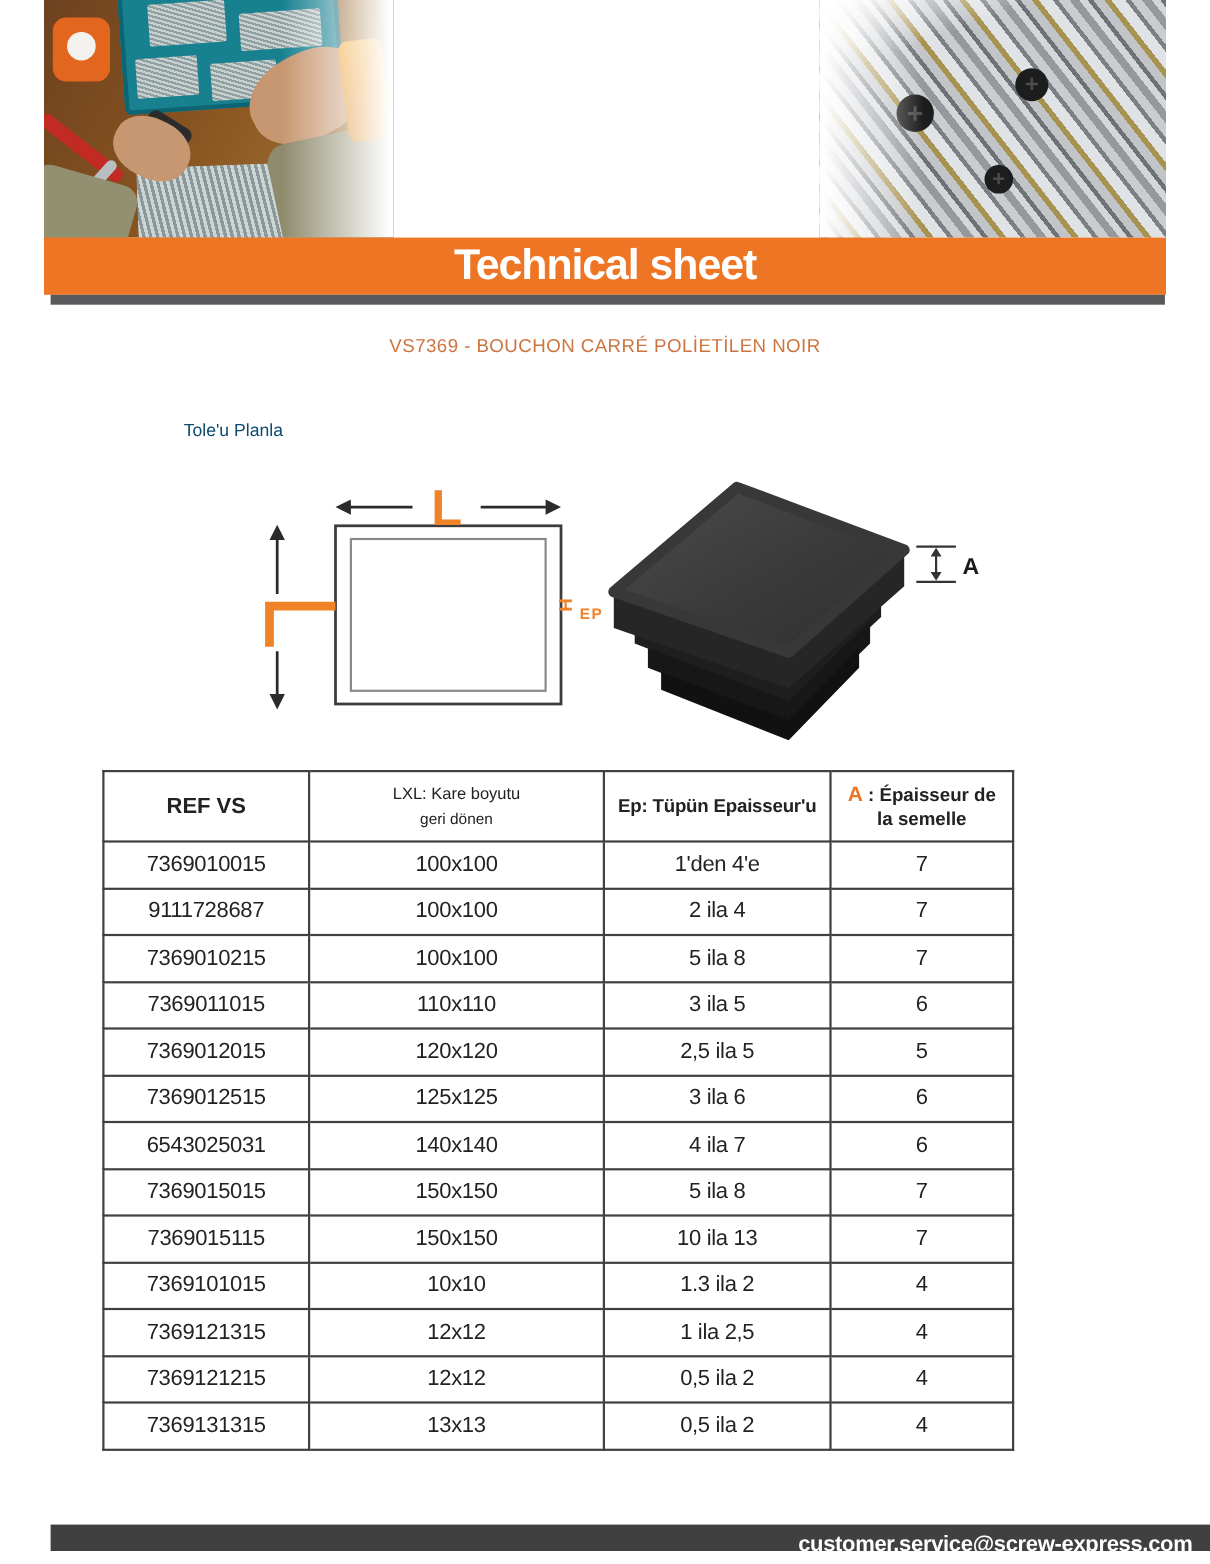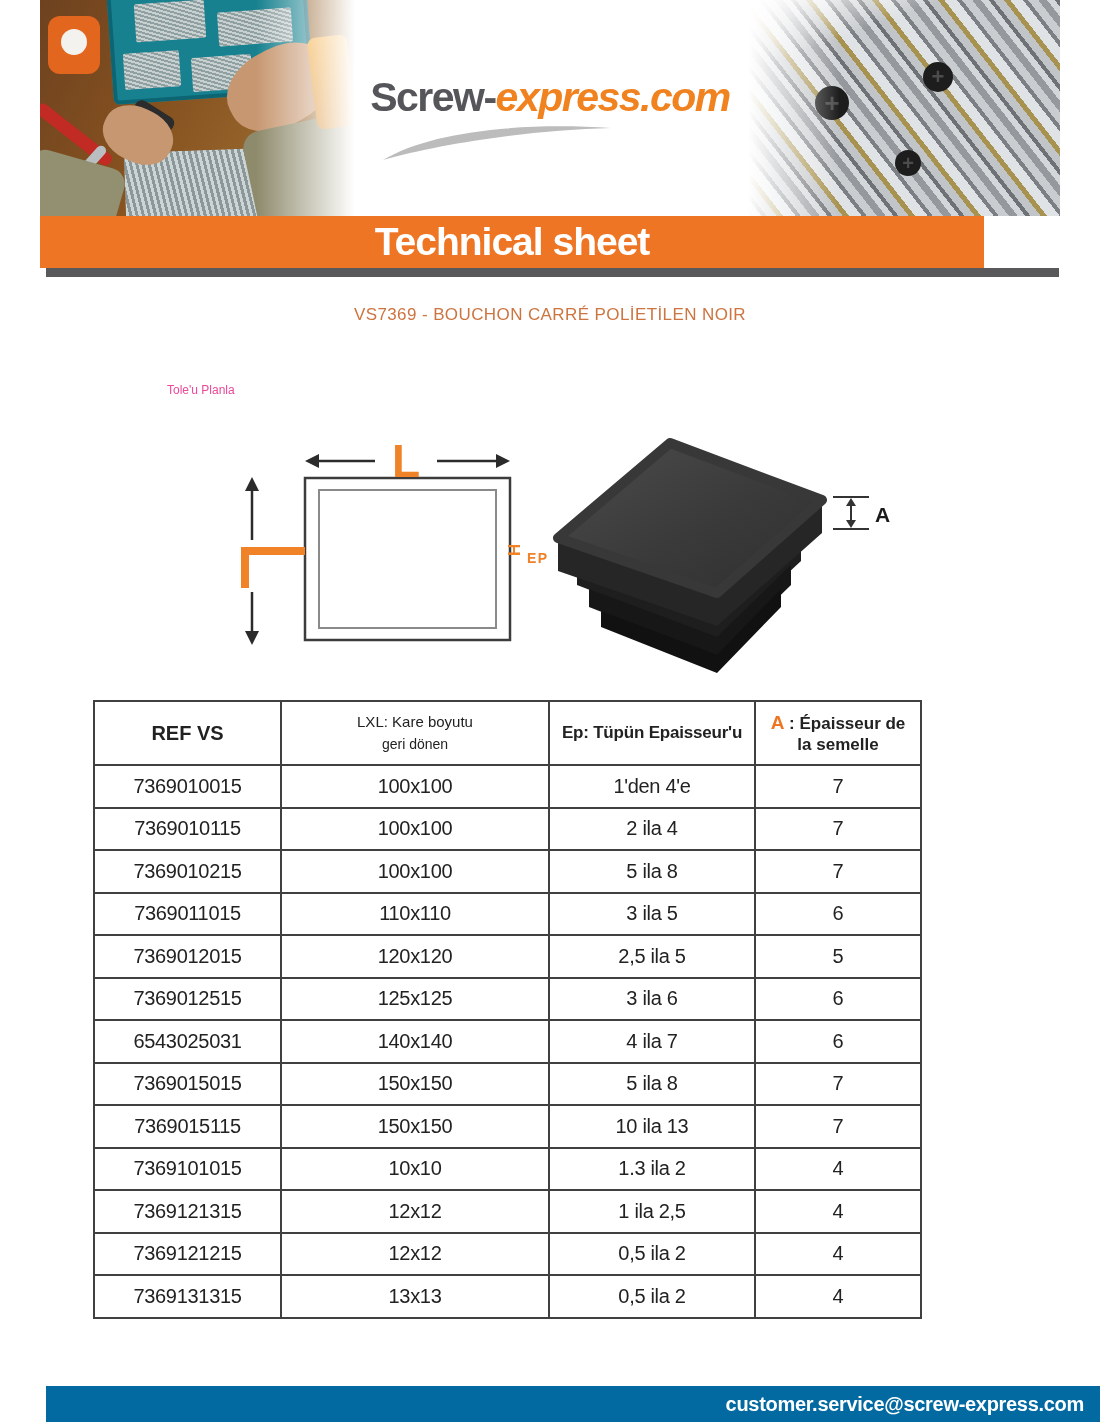--- a/index.html
+++ b/index.html
@@ -52,46 +52,46 @@
 
   
   .logo-wrap{left:40px;top:0;width:1020px;height:216px;text-align:center;}
   .logo-text{position:relative;display:inline-block;margin-top:74px;font-size:41px;font-weight:bold;
     letter-spacing:-1.5px;white-space:nowrap;}
   .logo-gray{color:#55565a;}
   .logo-orange{color:#f0821f;font-style:italic;}
   .swoosh{position:absolute;left:339px;top:120px;width:238px;height:44px;}
 
   
-  .banner{left:40px;top:216px;width:944px;height:52px;background:#EE7523;color:#fff;
+  .banner{left:40px;top:216px;width:1020px;height:52px;background:#EE7523;color:#fff;
     font-size:39px;font-weight:bold;text-align:center;line-height:51px;letter-spacing:-1px;}
   .gray-bar{left:46px;top:268px;width:1013px;height:9px;background:#59595B;}
 
   
   .doc-title{left:0;top:305px;width:1100px;text-align:center;color:#cd7540;font-size:17px;
     letter-spacing:.4px;}
-  .doc-note{left:167px;top:383px;font-size:12px;color:#ec4899;}
+  .doc-note{left:167px;top:383px;font-size:16px;color:#0c4a6e;}
 
   
   table.spec{position:absolute;left:93px;top:700px;width:827px;border-collapse:collapse;
     table-layout:fixed;border-radius:12px;}
   table.spec th,table.spec td{border:2px solid #404040;text-align:center;vertical-align:middle;
     padding:0 6px;color:#222;}
   table.spec th{height:62px;}
   table.spec td{height:40.5px;font-size:20px;letter-spacing:-0.3px;}
   .th-ref{font-size:20px;font-weight:bold;}
   .th-size{font-weight:normal;font-size:15px;line-height:1.1;}
   .th-size .l2{font-size:14px;display:block;margin-top:7px;}
   .th-wall{font-size:17px;font-weight:bold;letter-spacing:-0.2px;}
   .th-base{font-size:17px;font-weight:bold;line-height:1.25;}
   .th-base .a{color:#EE7523;font-size:19px;}
   td.wall-cell{font-size:12px;letter-spacing:0;margin-top:32px;}
 
   
-  .footer{left:46px;top:1386px;width:1054px;height:36px;background:#0369a1;color:#fff;
+  .footer{left:46px;top:1386px;width:1054px;height:24px;background:#404040;color:#fff;
     font-size:20px;font-weight:bold;text-align:right;line-height:36px;padding-right:16px;
     box-sizing:border-box;letter-spacing:-0.3px;}
 </style>
 </head>
 <body>
 
 <div class="page">
 
   <div class="photo photo-left">
     <div class="shape pl-box"></div>
@@ -112,26 +112,20 @@
     <div class="shape fade-r"></div>
   </div>
 
   <div class="photo photo-right">
     <div class="screwhead" style="left:70px;top:86px;width:34px;height:34px;font-size:26px;"></div>
     <div class="screwhead" style="left:178px;top:62px;width:30px;height:30px;font-size:22px;"></div>
     <div class="screwhead" style="left:150px;top:150px;width:26px;height:26px;font-size:20px;"></div>
     <div class="shape fade-l"></div>
   </div>
 
-  <div class="abs logo-wrap">
-    <div class="logo-text"><span class="logo-gray">Screw-</span><span class="logo-orange">express.com</span></div>
-    <svg class="swoosh" viewBox="0 0 238 44">
-      <path d="M4 40 C 50 12, 140 2, 232 8 C 150 10, 60 24, 4 40 Z" fill="#bcbcbc"></path>
-    </svg>
-  </div>
 
   <div class="abs banner">
     <span>Technical sheet</span>
   </div>
   <div class="abs gray-bar"></div>
 
   <div class="abs doc-title">VS7369 - BOUCHON CARRÉ POLİETİLEN NOIR</div>
   <div class="abs doc-note">Tole'u Planla</div>
 
   <svg class="abs" style="left:225px;top:440px;" width="345" height="235" viewBox="0 0 345 235">
@@ -206,21 +200,21 @@
     </thead>
     <tbody>
     <tr>
       <td>7369010015</td>
       <td>100x100</td>
       <td class="wall-cell">1'den 4'e</td>
       <td>7</td>
     </tr>
 
     <tr>
-      <td>7369010115</td>
+      <td>9111728687</td>
       <td>100x100</td>
       <td class="wall-cell">2 ila 4</td>
       <td>7</td>
     </tr>
 
     <tr>
       <td>7369010215</td>
       <td>100x100</td>
       <td class="wall-cell">5 ila 8</td>
       <td>7</td>

